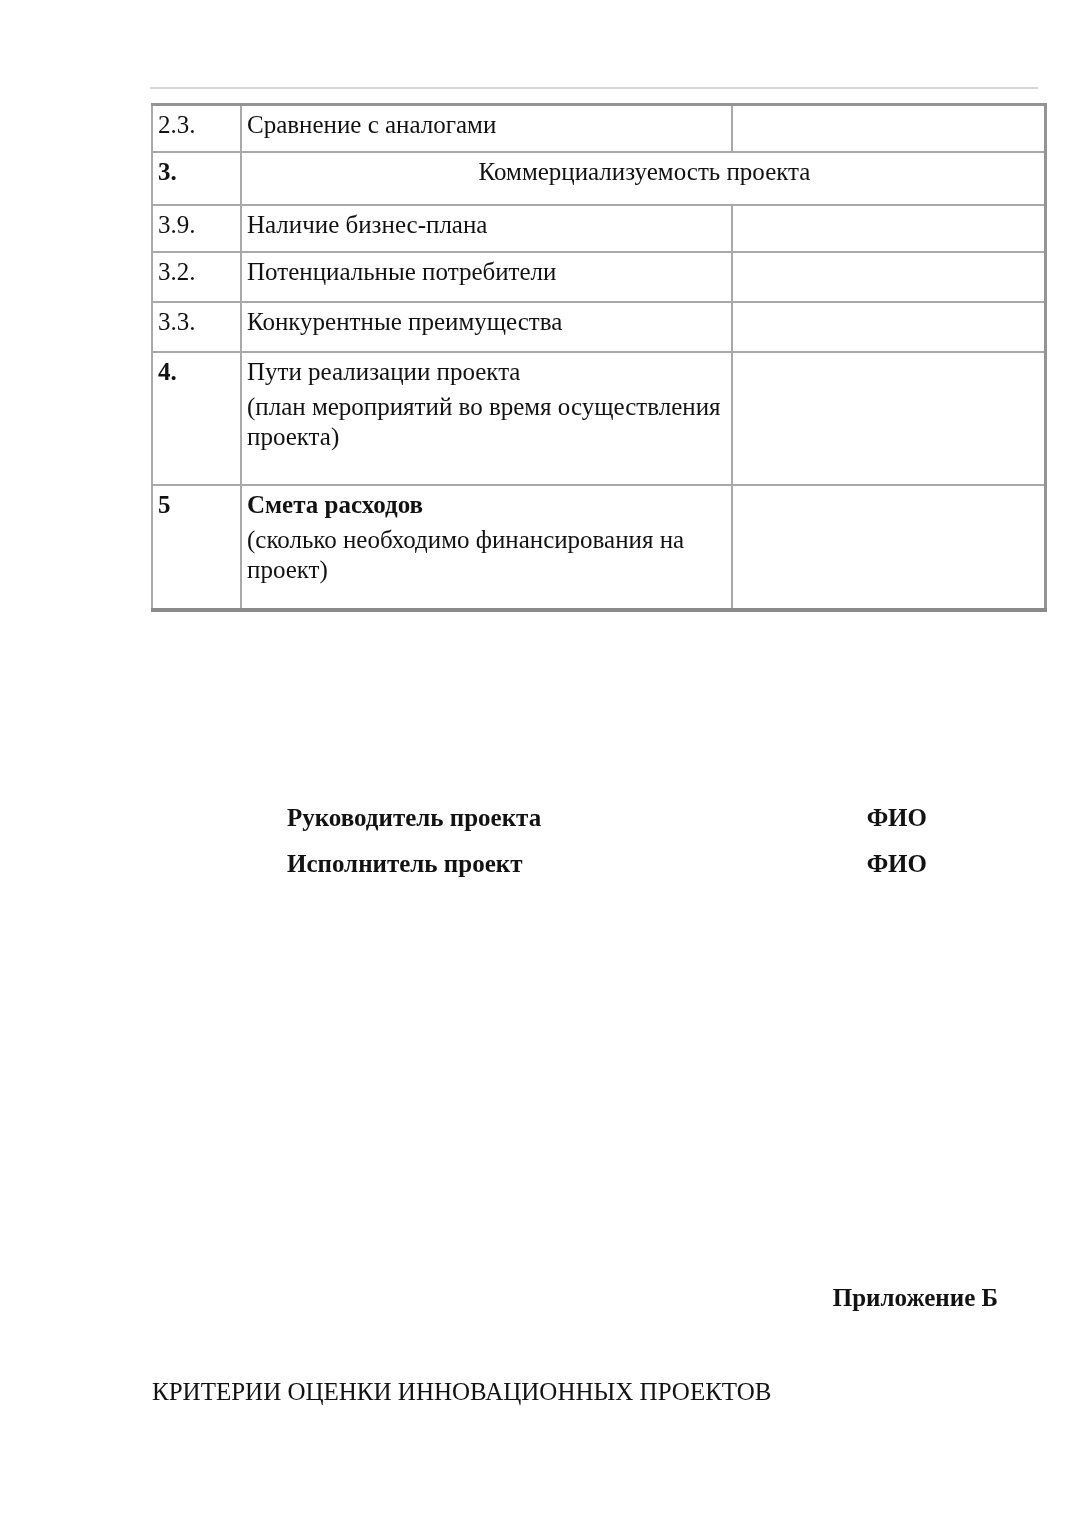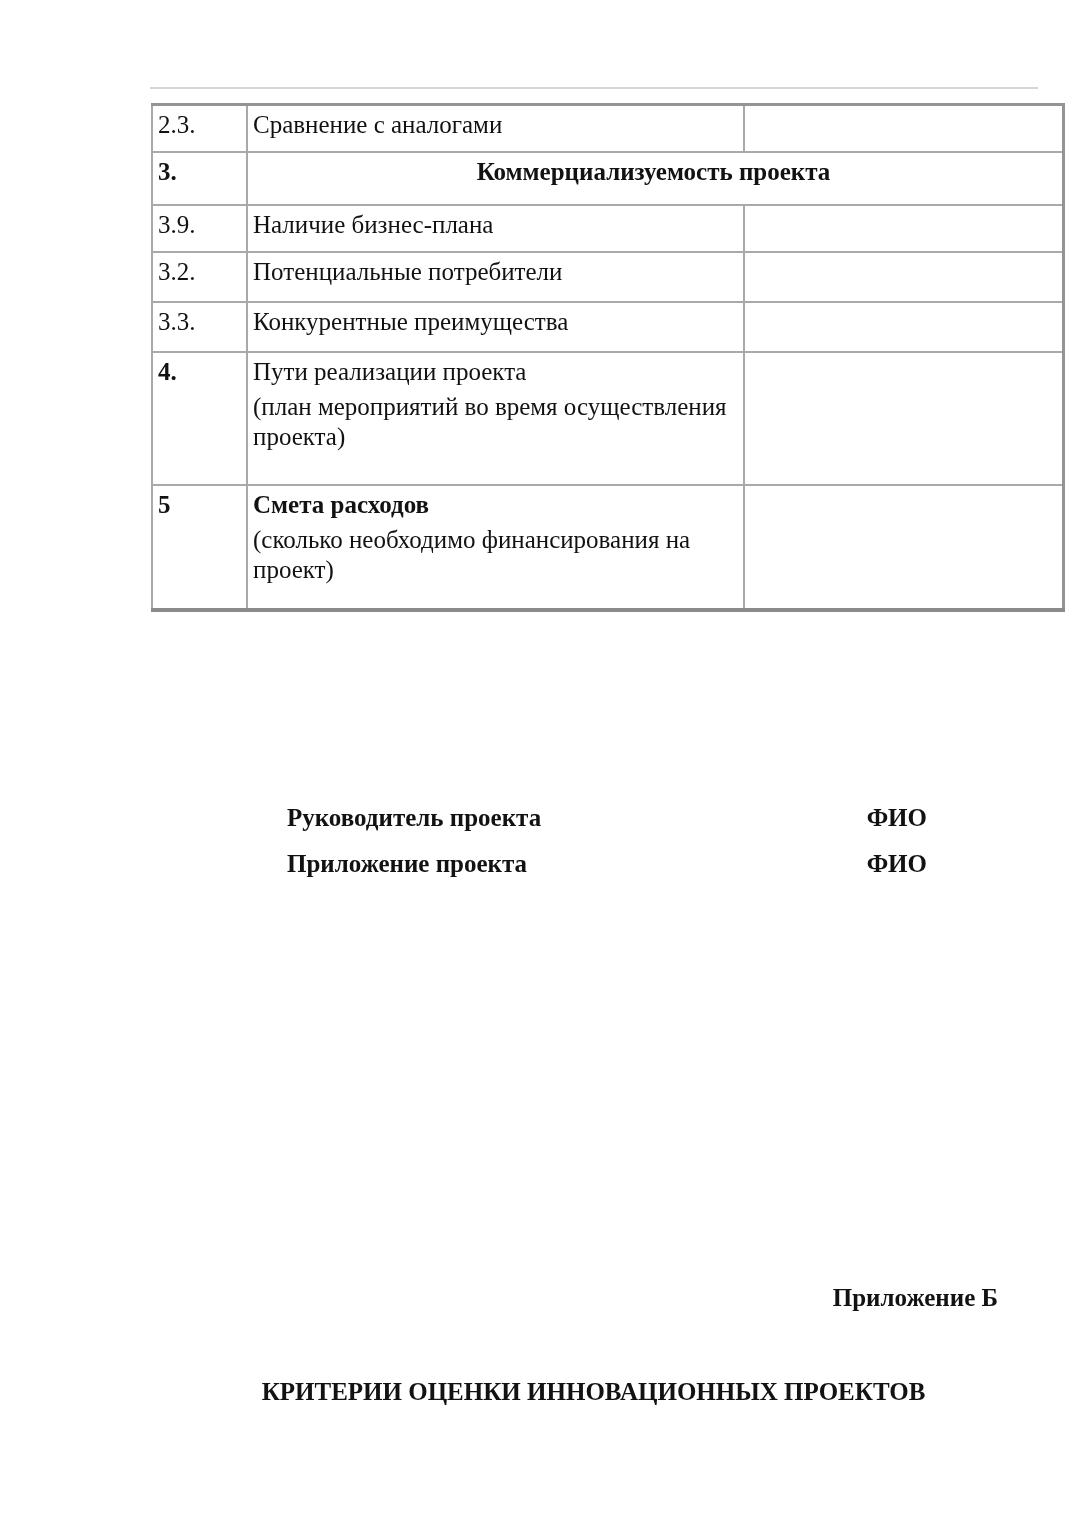--- a/index.html
+++ b/index.html
@@ -38,37 +38,37 @@
     border-top: 3px solid #949494;
     border-bottom: 4px solid #8a8a8a;
     border-left: 2px solid #949494;
     border-right: 3px solid #949494;
     font-size: 25px;
     line-height: 30px;
   }
   table.criteria-table td {
     border: 2px solid #a9a9a9;
     vertical-align: top;
-    padding: 4px 8px 4px 5px;
+    padding: 4px 2px 4px 5px;
     overflow: hidden;
   }
   td.num { width: 80px; }
   td.crit { width: 482px; border-radius: 13px; }
   td.val { width: 304px; }
 
   tr.r-small  { height: 47px; }
   tr.r-head   { height: 53px; }
   tr.r-mid    { height: 50px; }
   tr.r-tall   { height: 133px; }
   tr.r-tall2  { height: 125px; }
 
   .bold { font-weight: bold; }
   td.section-header {
     text-align: center;
-    font-weight: bold;
+    font-weight: normal;
     margin-top: 22px;
   }
   .note { margin-top: 5px; }
 
   
   .sign-row {
     position: absolute;
     left: 287px;
     width: 640px;
     display: flex;
@@ -88,22 +88,21 @@
     font-weight: bold;
     font-size: 25px;
     line-height: 30px;
     text-align: right;
   }
   .doc-title {
     position: absolute;
     left: 152px;
     top: 1376px;
     width: 883px;
-    text-align: center;
-    font-weight: bold;
+    font-weight: normal;
     font-size: 25px;
     line-height: 32px;
   }
 </style>
 </head>
 <body>
 
 <div class="sheet">
 
   <div class="split-line"></div>
@@ -152,21 +151,21 @@
     </tr>
   </tbody>
     </table>
 
   <div class="sign-row first">
     <span>Руководитель проекта</span>
     <span>ФИО</span>
   </div>
 
   <div class="sign-row second">
-    <span>Приложение проекта</span>
+    <span>Исполнитель проект</span>
     <span>ФИО</span>
   </div>
 
   <div class="appendix-label">Приложение Б</div>
 
   <div class="doc-title">КРИТЕРИИ ОЦЕНКИ ИННОВАЦИОННЫХ ПРОЕКТОВ</div>
 
 </div>
 
 </body></html>

